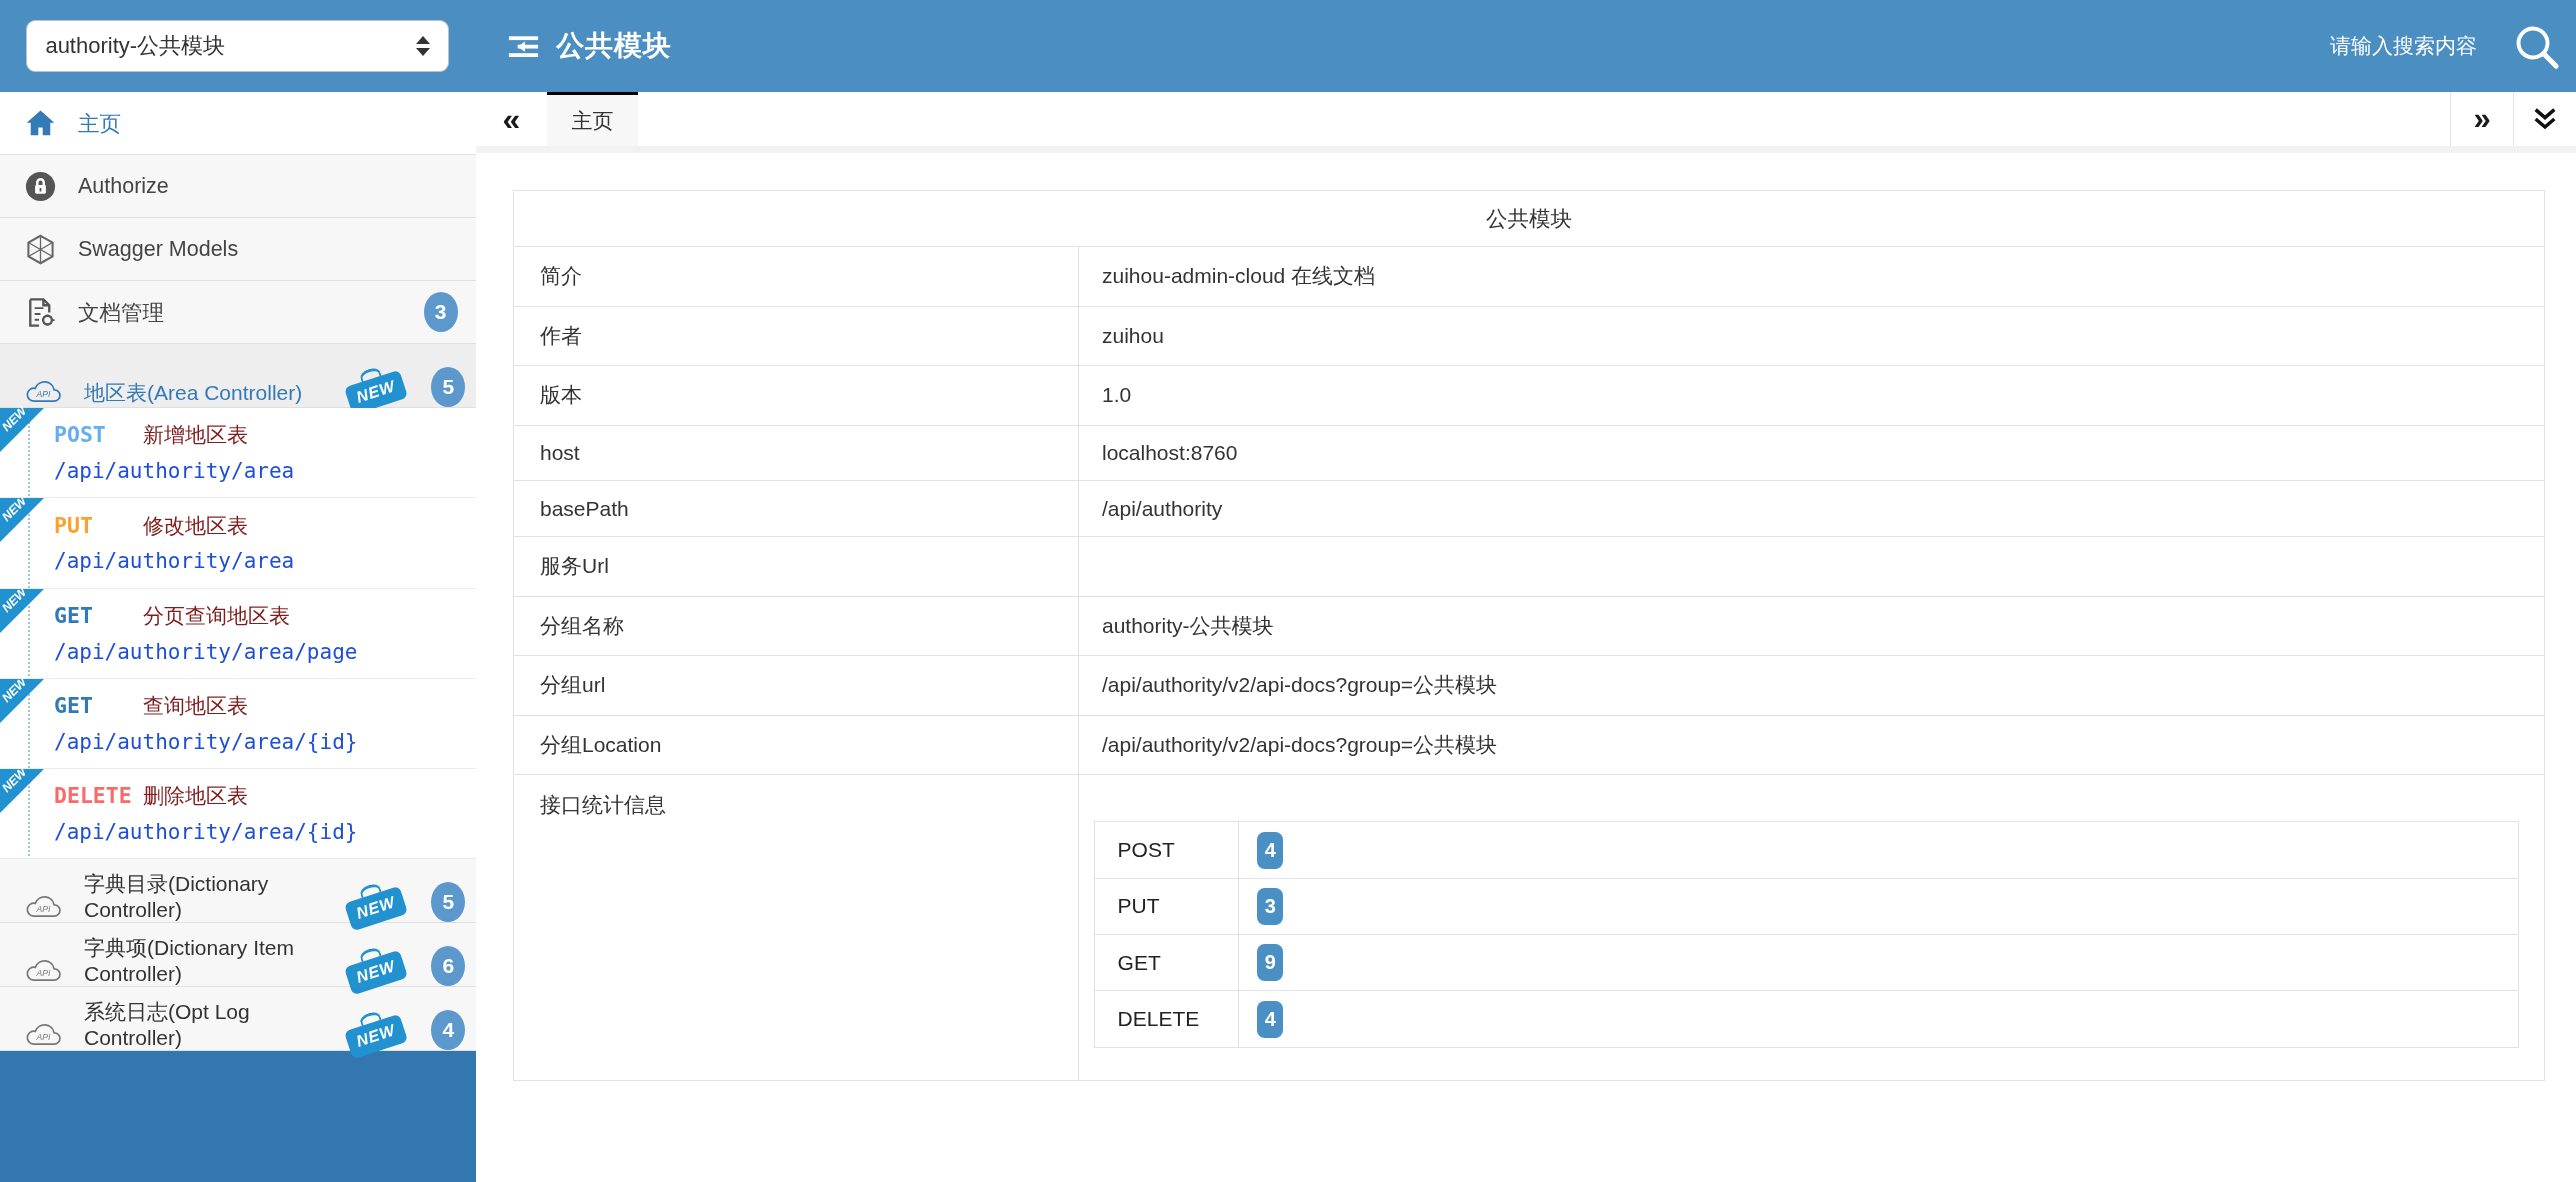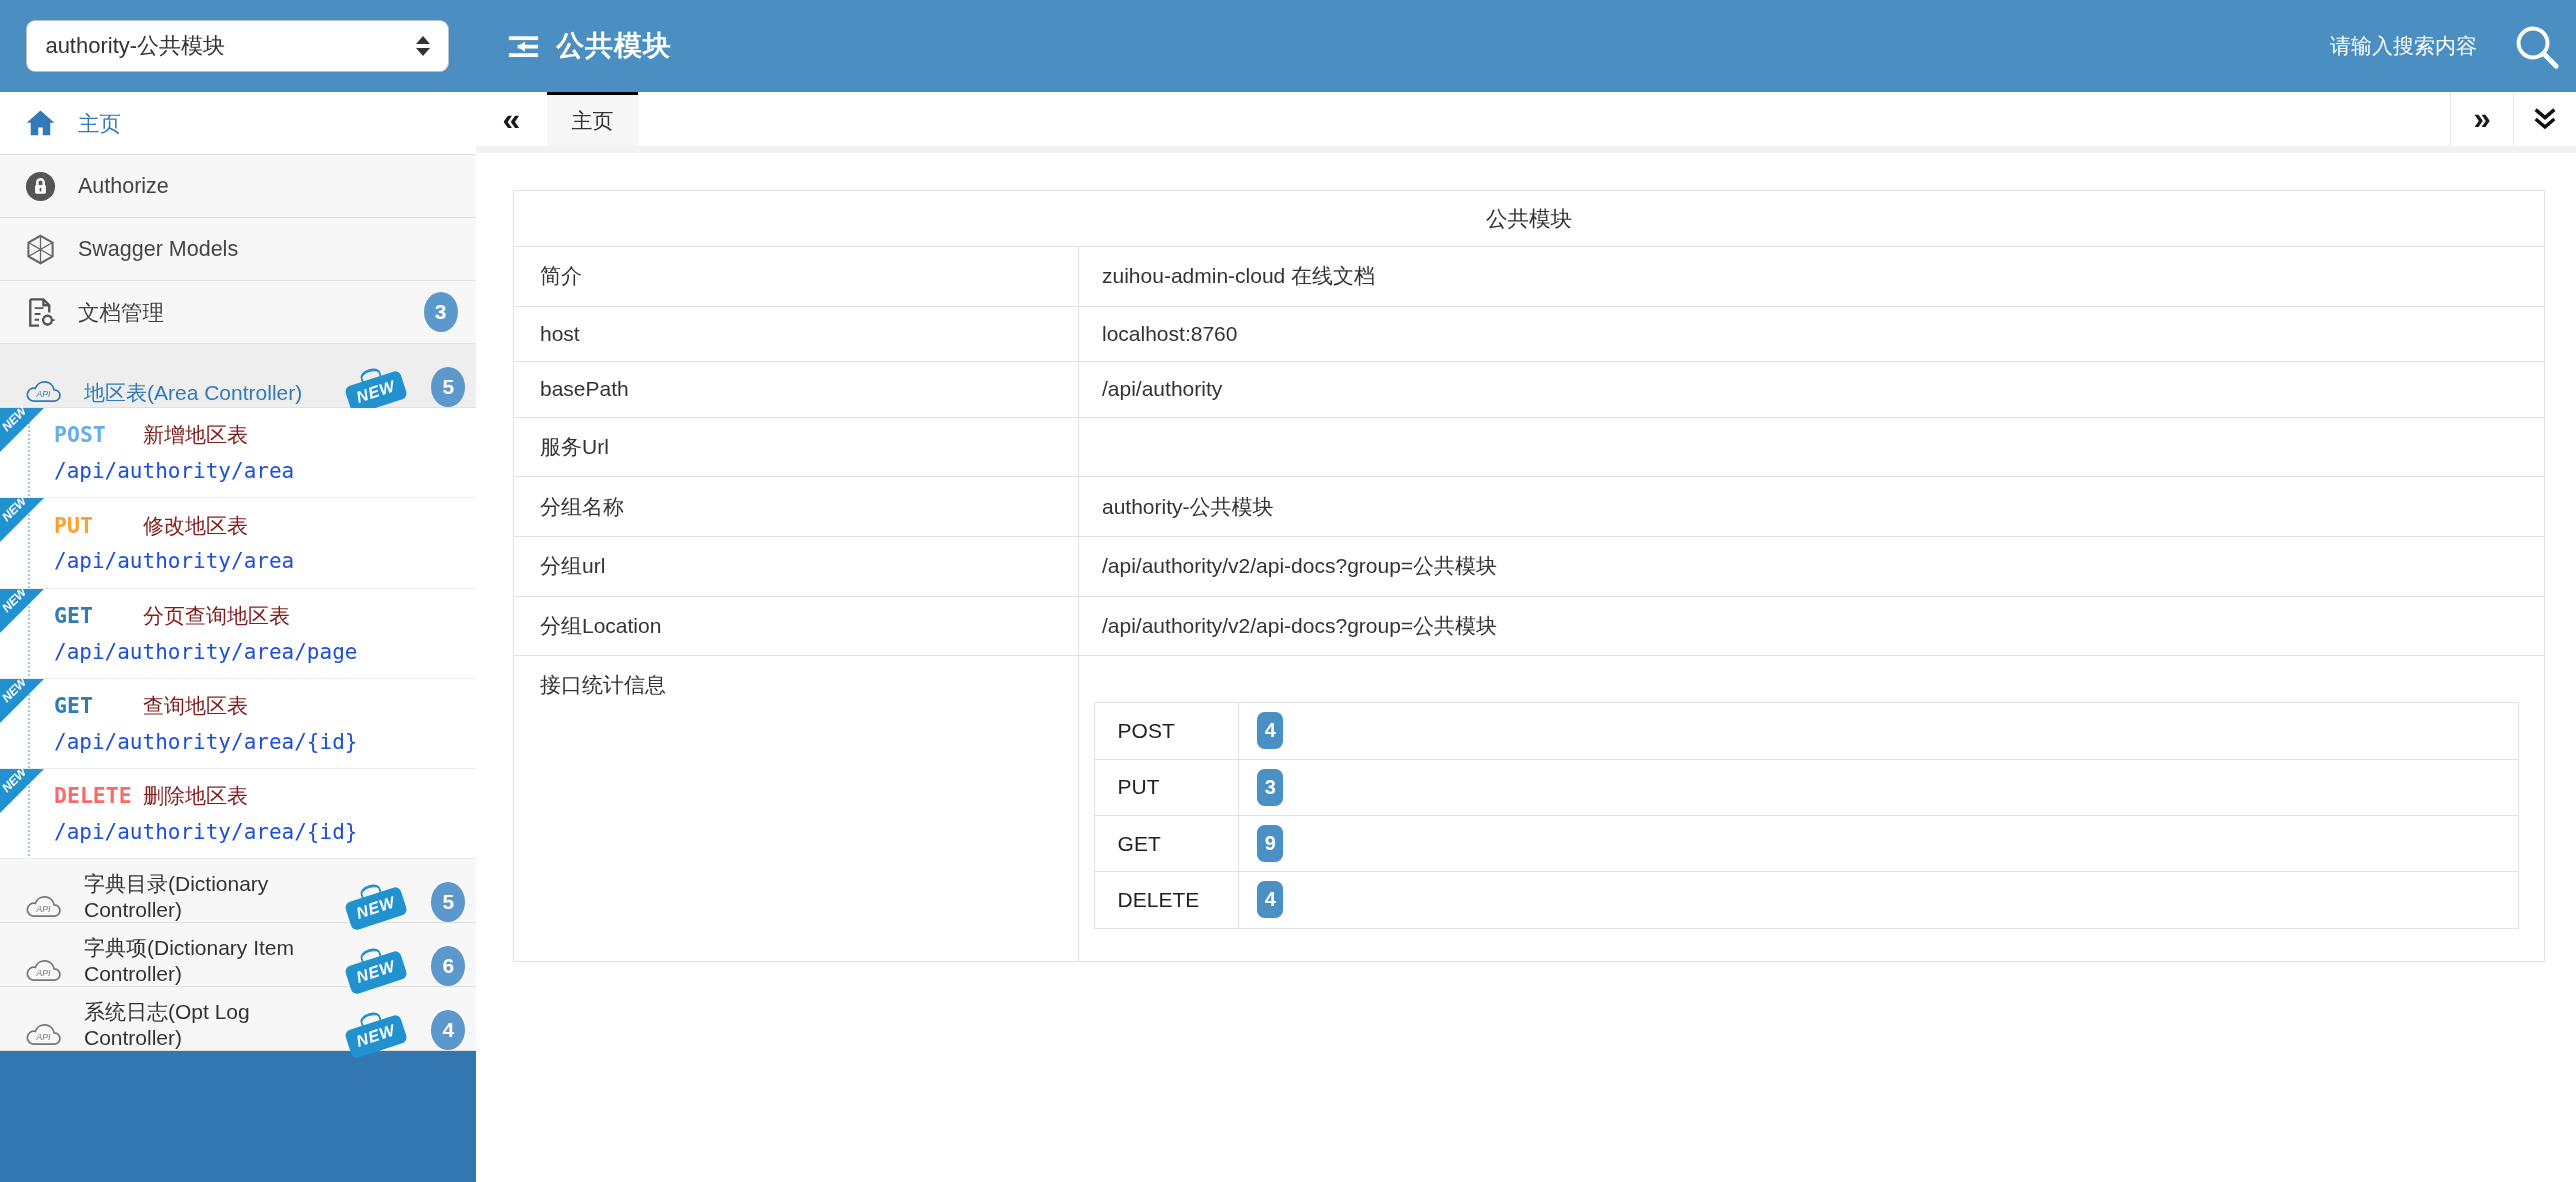--- a/index.html
+++ b/index.html
@@ -338,20 +338,28 @@
             <col style="width:565px">
             <col>
           </colgroup>
         <tbody>
             <tr>
               <td colspan="2" class="title-cell">公共模块</td>
             </tr>
         <tr>
           <td class="lbl">简介</td>
           <td class="val">zuihou-admin-cloud 在线文档</td>
+        </tr>
+        <tr>
+          <td class="lbl">作者</td>
+          <td class="val">zuihou</td>
+        </tr>
+        <tr>
+          <td class="lbl">版本</td>
+          <td class="val">1.0</td>
         </tr>
         <tr>
           <td class="lbl">host</td>
           <td class="val">localhost:8760</td>
         </tr>
         <tr>
           <td class="lbl">basePath</td>
           <td class="val">/api/authority</td>
         </tr>
         <tr>

